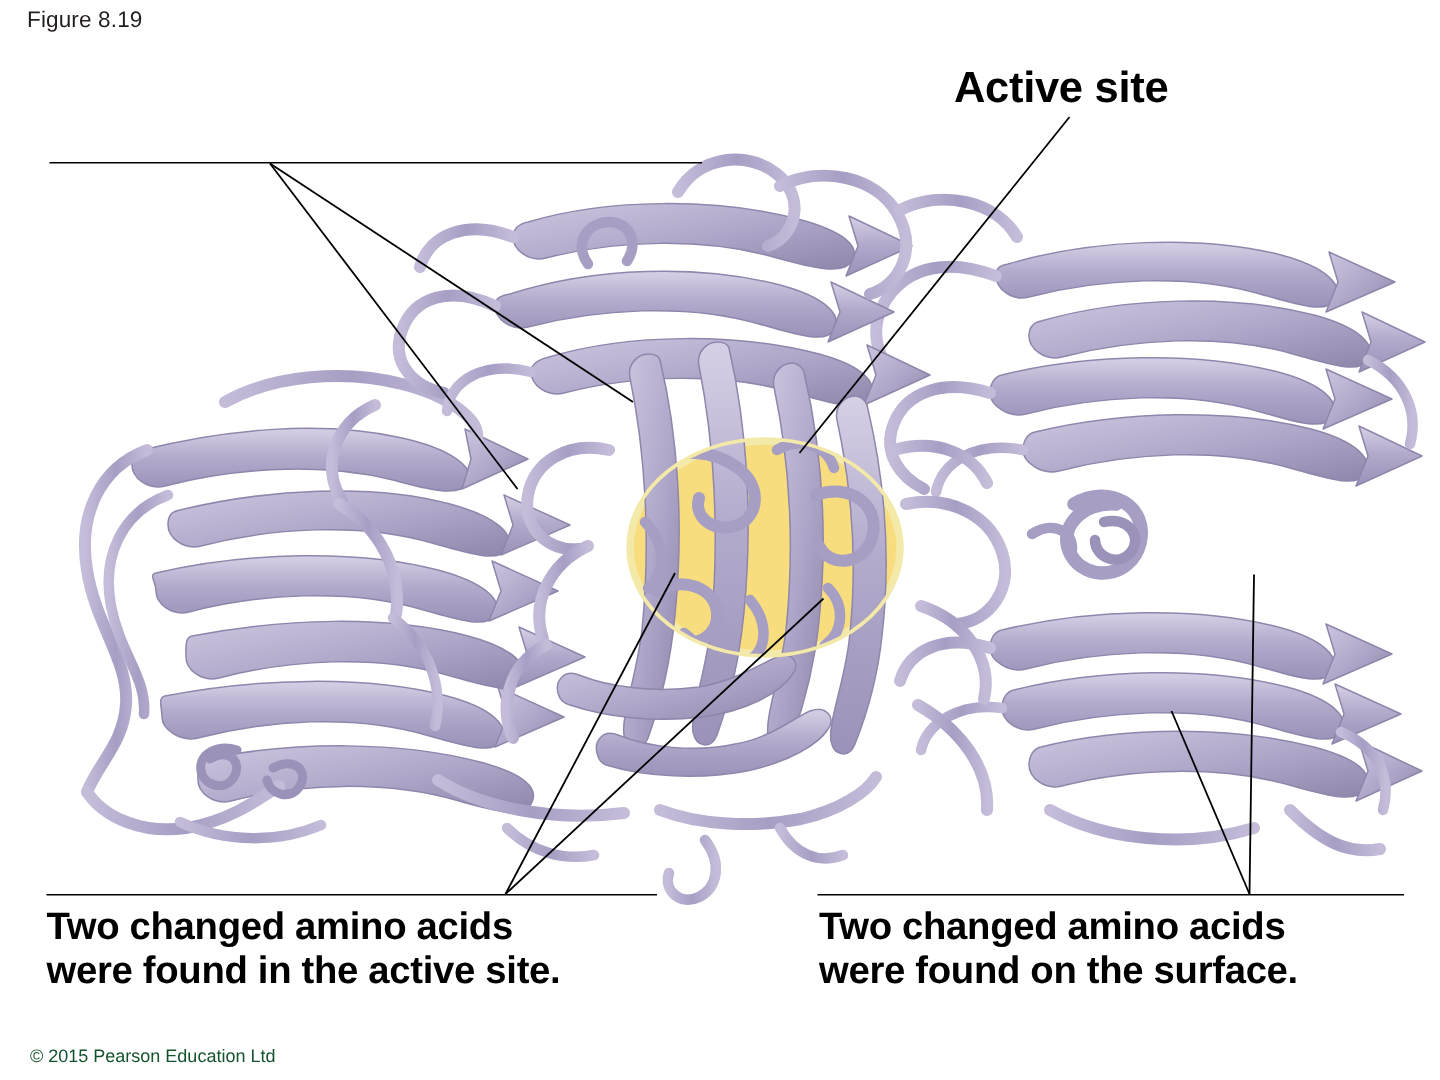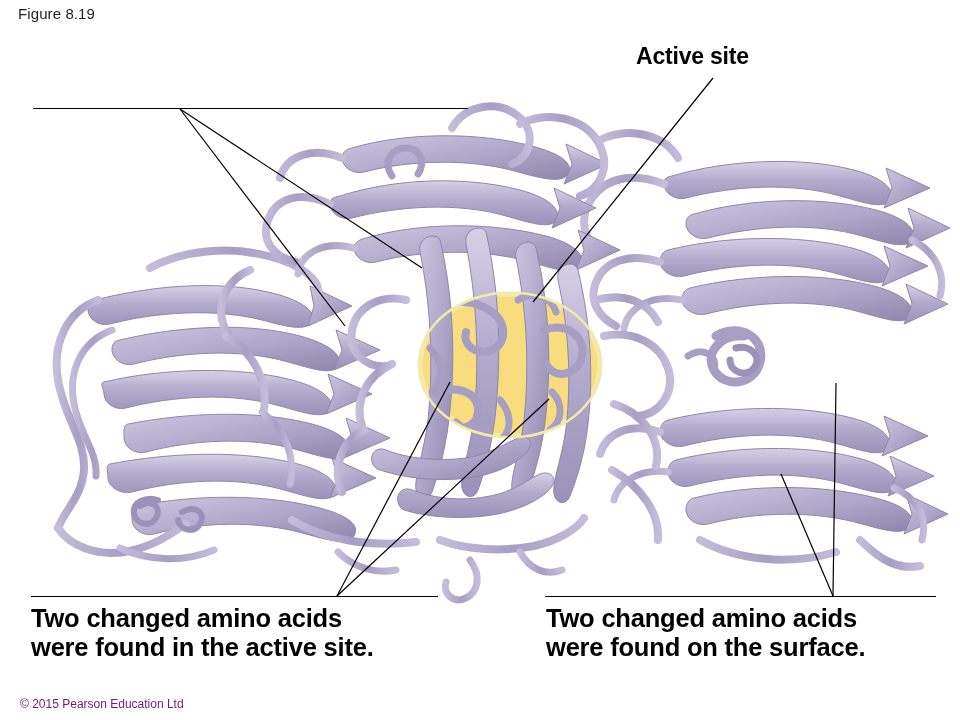--- a/index.html
+++ b/index.html
@@ -24,21 +24,21 @@
     font-size: 15px;
     color: #231f20;
     letter-spacing: 0.1px;
     white-space: nowrap;
   }
   #copyright {
     position: absolute;
     left: 20px;
     top: 697px;
     font-size: 12px;
-    color: #701a75;
+    color: #14532d;
     white-space: nowrap;
   }
   .callout {
     position: absolute;
     font-weight: bold;
     color: #000000;
     line-height: 1.13;
     letter-spacing: -0.2px;
   }
   .callout-text {
@@ -47,21 +47,21 @@
   }
   #callout-top-left {
     left: 33px;
     top: 36px;
     font-size: 25.5px;
     width: 470px;
   }
   #callout-active-site {
     left: 636px;
     top: 43px;
-    font-size: 23px;
+    font-size: 29px;
     width: 260px;
   }
   #callout-bottom-left {
     left: 31px;
     top: 604px;
     font-size: 25.5px;
     width: 430px;
   }
   #callout-bottom-right {
     left: 546px;

